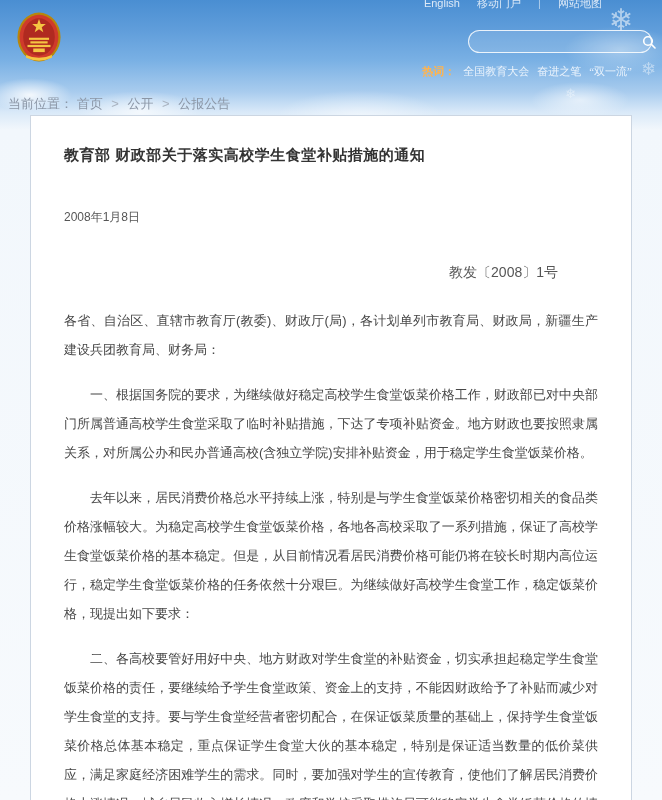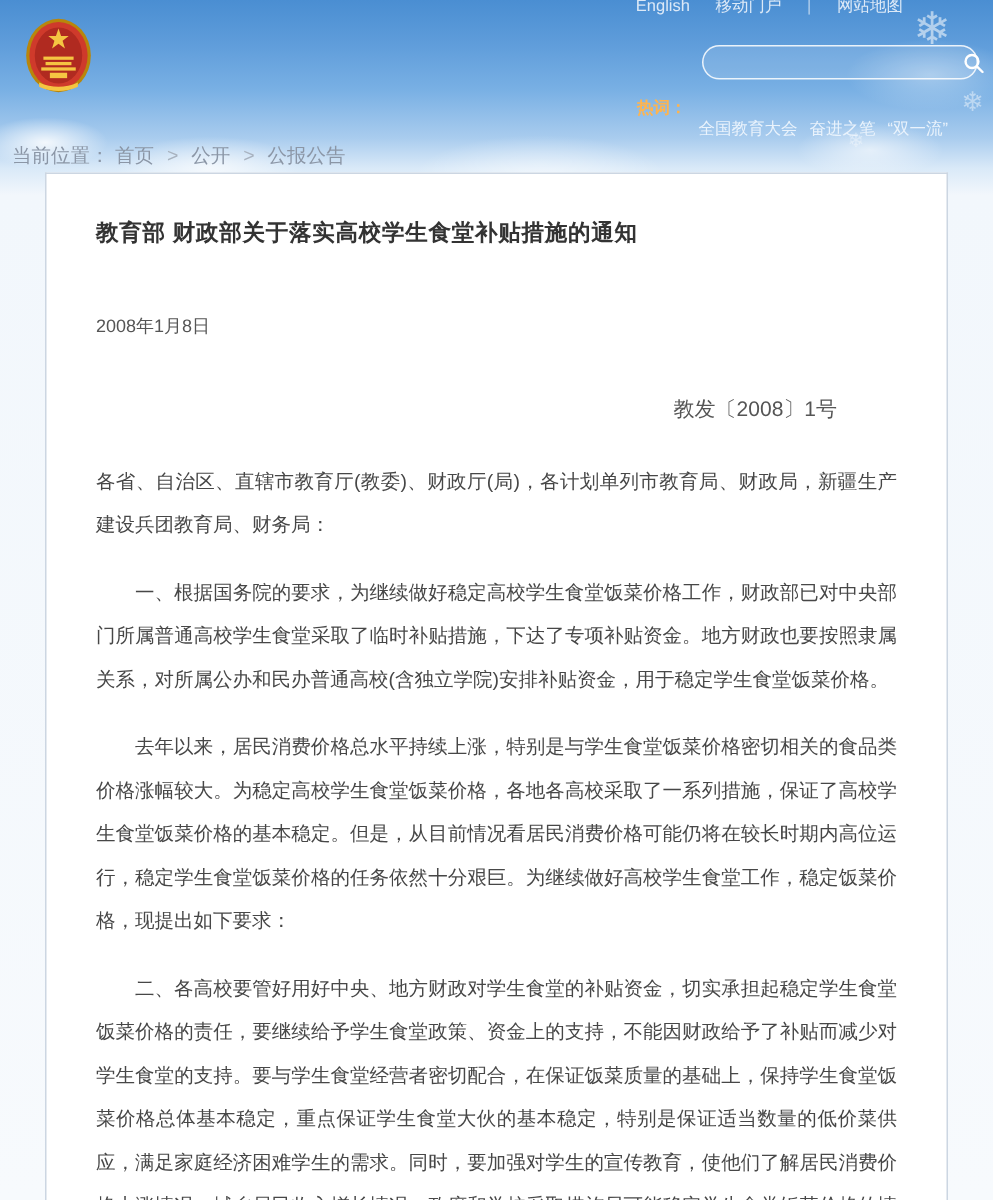--- a/index.html
+++ b/index.html
@@ -40,23 +40,23 @@
     text-shadow:0 1px 1px rgba(30,70,120,.4); }
 
   .search-box { position:absolute; right:10px; top:30px; width:184px; height:23px;
     border:1px solid rgba(255,255,255,.85); border-radius:12px;
     background:rgba(255,255,255,.12); display:flex; align-items:center; }
   .search-input { flex:1; height:100%; background:transparent; border:none; outline:none;
     padding:0 6px 0 12px; color:#fff; font-size:12px; }
   .search-btn { width:24px; height:100%; border:none; background:transparent; cursor:pointer;
     display:flex; align-items:center; justify-content:center; padding-right:8px; }
 
-  .hotwords { position:absolute; right:30px; top:64px; font-size:11px; display:flex; gap:8px; }
+  .hotwords { position:absolute; right:30px; top:64px; font-size:11px; display:flex; gap:8px;font-family:Liberation Serif, serif; }
   .hotwords .label { color:#ffb44e; font-weight:bold; }
-  .hotwords a { color:#eaf3fc; text-decoration:none;margin-top:14px; }
+  .hotwords a { color:#eaf3fc; text-decoration:none; }
 
   
   .breadcrumb { position:absolute; left:8px; top:95px; font-size:13px; color:#8b96a6; }
   .breadcrumb a { color:#8b96a6; text-decoration:none; }
   .breadcrumb .sep { margin:0 5px; color:#a8b2bf; }
 
   
   .content-box { position:absolute; left:30px; top:115px; width:602px; height:700px;
     background:#fff; border:1px solid #ccd6e2; border-bottom:none; padding:30px 33px 0; }
 

